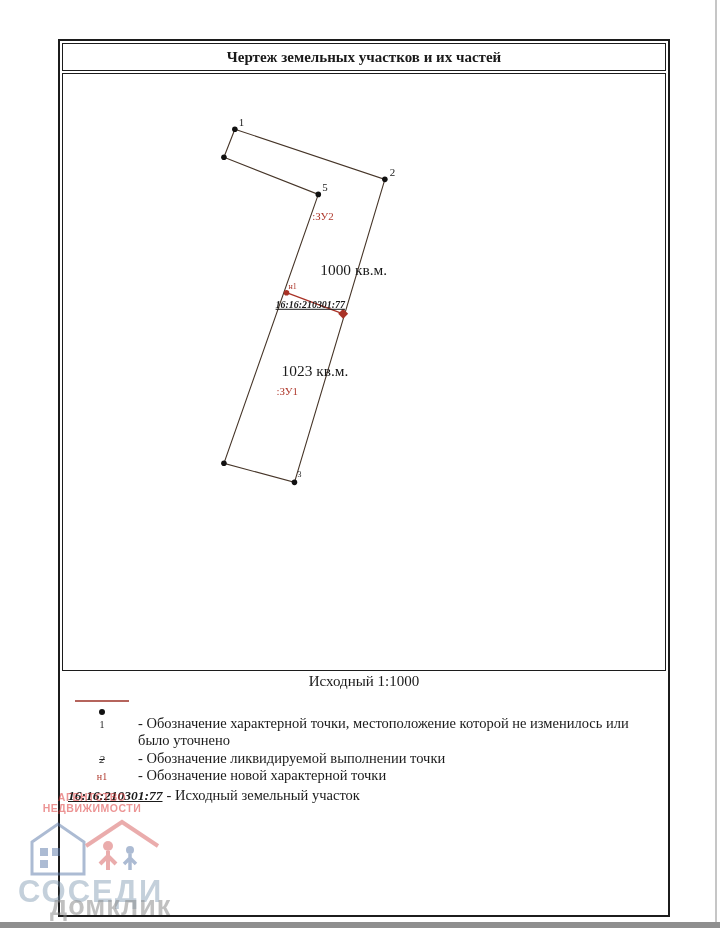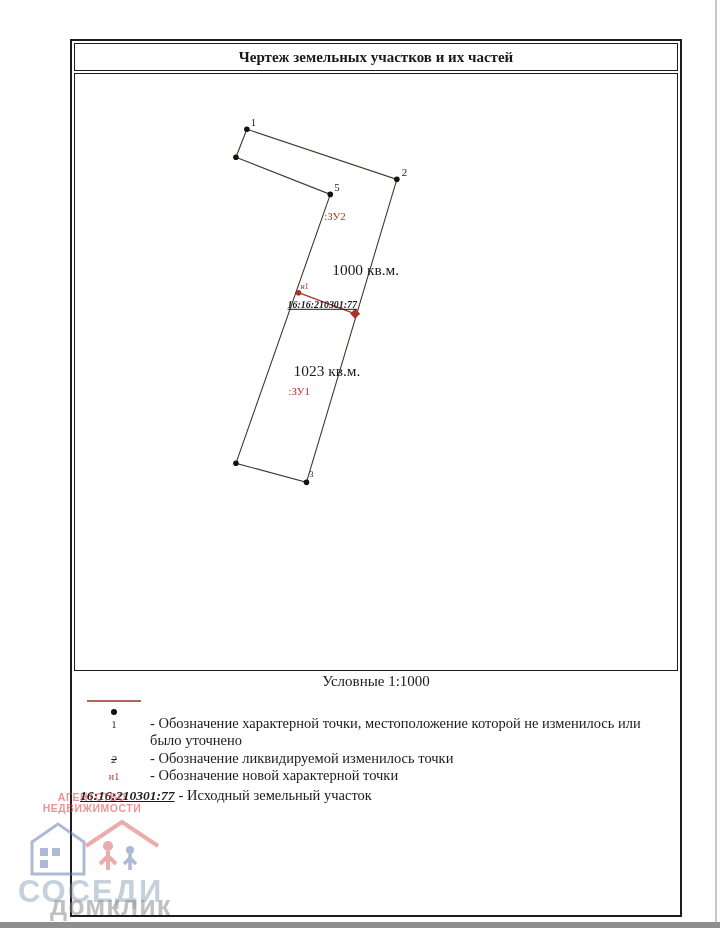--- a/index.html
+++ b/index.html
@@ -3,21 +3,21 @@
 <meta charset="utf-8">
 <style>
   html,body{margin:0;padding:0;}
   body{
     width:720px;height:928px;position:relative;overflow:hidden;
     background:#ffffff;
     font-family:"Liberation Serif","DejaVu Serif",serif;
     color:#1a1a1a;
   }
   .doc-frame{
-    position:absolute;left:70px;top:39px;width:612px;height:878px;
+    position:absolute;left:58px;top:39px;width:612px;height:878px;
     border:2px solid #1c1c1c;box-sizing:border-box;
     padding:2px;background:#fff;
   }
   .title-bar{
     border:1px solid #1c1c1c;height:26px;line-height:26px;
     text-align:center;font-weight:bold;font-size:15px;
   }
   .drawing-area{
     border:1px solid #1c1c1c;margin-top:2px;height:598px;
     position:relative;box-sizing:border-box;overflow:hidden;
@@ -96,21 +96,21 @@
       <text x="227" y="214" font-size="8" fill="#a93226" font-family="Liberation Serif, serif">н1</text>
 
       <text x="251" y="146" font-size="11" fill="#b03a2e" font-family="Liberation Serif, serif">:ЗУ2</text>
       <text x="259" y="200" font-size="15.5" fill="#1a1a1a" font-family="Liberation Serif, serif">1000 кв.м.</text>
       <text x="214" y="233" font-size="10" fill="#1a1a1a" font-weight="bold" font-style="italic" text-decoration="underline" font-family="Liberation Serif, serif">16:16:210301:77</text>
       <text x="220" y="301" font-size="15.5" fill="#1a1a1a" font-family="Liberation Serif, serif">1023 кв.м.</text>
       <text x="215" y="320" font-size="11" fill="#b03a2e" font-family="Liberation Serif, serif">:ЗУ1</text>
     </svg>
   </div>
 
-  <div class="scale-row">Условные 1:1000</div>
+  <div class="scale-row">Исходный 1:1000</div>
 
   <div class="legend">
 
     <div class="legend-row">
       <div class="sym-cell">
           <div class="sym-line"></div>
         </div>
     </div>
 
     <div class="legend-row">
@@ -123,21 +123,21 @@
       <div class="sym-cell">
           <div class="sym-num">1</div>
         </div>
       <div class="txt-cell">- Обозначение характерной точки, местоположение которой не изменилось или было уточнено</div>
     </div>
 
     <div class="legend-row">
       <div class="sym-cell">
           <div class="sym-liq">2</div>
         </div>
-      <div class="txt-cell">- Обозначение ликвидируемой изменилось точки</div>
+      <div class="txt-cell">- Обозначение ликвидируемой выполнении точки</div>
     </div>
 
     <div class="legend-row">
       <div class="sym-cell">
           <div class="sym-new">н1</div>
         </div>
       <div class="txt-cell">- Обозначение новой характерной точки</div>
     </div>
 
     <div class="legend-row-src">

